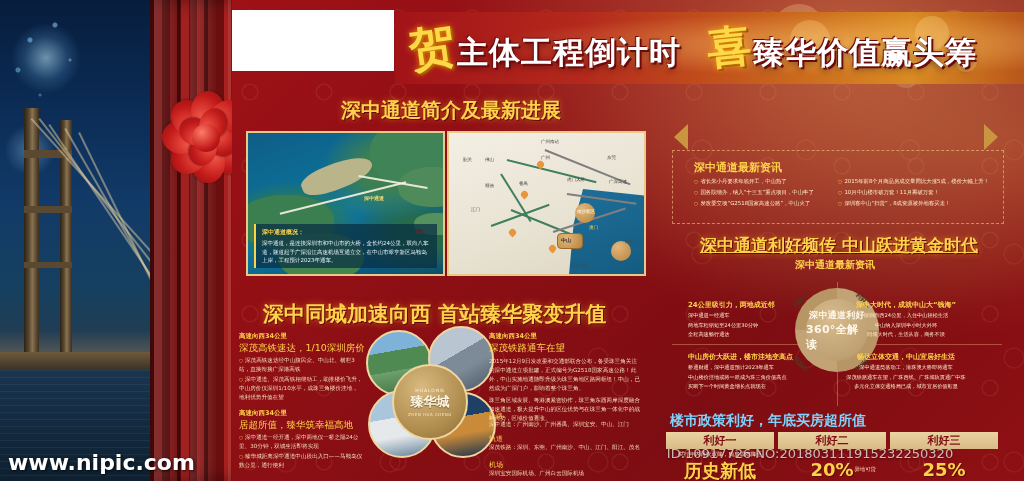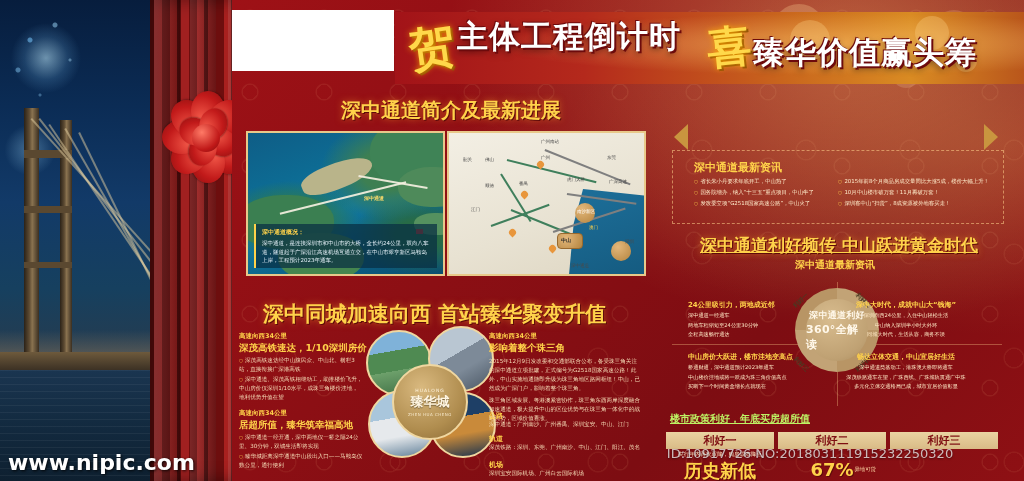--- a/index.html
+++ b/index.html
@@ -79,21 +79,21 @@
   .he-char{position:absolute;left:8px;top:6px;width:58px;height:58px;
     font-size:46px;line-height:58px;text-align:center;font-weight:bold;
     color:#ffd84a;text-shadow:0 0 6px rgba(255,170,0,.9),2px 2px 0 #8a4b06;
     transform:rotate(-8deg);}
   .xi-char{position:absolute;left:305px;top:4px;width:58px;height:62px;
     font-size:44px;line-height:62px;text-align:center;font-weight:bold;
     color:#ffd84a;text-shadow:0 0 6px rgba(255,170,0,.9),2px 2px 0 #8a4b06;
     transform:rotate(-6deg);}
   .head-txt{position:absolute;font-size:31px;font-weight:bold;color:#fff;letter-spacing:1px;
     text-shadow:2px 2px 0 #6d0a0c,-1px -1px 0 #6d0a0c,0 3px 6px rgba(0,0,0,.5);white-space:nowrap;}
-  .head-txt-a{left:62px;top:4px;}
+  .head-txt-a{left:62px;top:20px;}
   .head-txt-b{left:358px;top:20px;}
 
   
   .gold-title{position:absolute;font-size:20px;font-weight:bold;white-space:nowrap;
     color:#ffd24a;text-shadow:1px 1px 0 #5e0a0a,0 0 7px rgba(255,170,40,.55);}
 
   
   .imgpanel{position:absolute;border:2px solid #e8c98a;overflow:hidden;}
   .satmap{background:
       radial-gradient(ellipse at 22% 62%, #2f7a4c 0 12%, transparent 32%),
@@ -114,21 +114,21 @@
   .rm-node{position:absolute;border-radius:50%;
     background:radial-gradient(circle at 35% 30%,#e3b77a,#b4843f);}
   .rm-pin{position:absolute;width:7px;height:7px;border-radius:50% 50% 50% 0;
     transform:rotate(-45deg);background:#e8963c;}
   .rm-lbl{position:absolute;font-size:4.5px;color:#4a4a4a;white-space:nowrap;}
   .rm-lbl-w{position:absolute;font-size:4.5px;color:#fff;white-space:nowrap;}
   .rm-lbl-b{position:absolute;font-size:5px;color:#2b2b2b;font-weight:bold;white-space:nowrap;}
 
   
   .mini-tag{position:absolute;font-size:6.5px;font-weight:bold;color:#ffd24a;white-space:nowrap;}
-  .mini-head{position:absolute;font-size:9.5px;font-weight:bold;color:#ffd24a;white-space:nowrap;}
+  .mini-head{position:absolute;font-size:9.5px;font-weight:normal;color:#ffd24a;white-space:nowrap;}
   .mini-body{position:absolute;font-size:5.6px;color:#f6ddb8;line-height:1.62;}
   .mini-body .li{margin-bottom:1px;}
   .mini-body .li::before{content:"\25CB";margin-right:2px;color:#ffc94a;font-size:4.5px;}
 
   .photo-circle{position:absolute;border-radius:50%;border:2px solid #f0d7a0;overflow:hidden;}
   .pc-lake{background:linear-gradient(170deg,#7fb2d9 0 32%,#4f8a52 32% 60%,#6da06b 60%,#3f6f44);}
   .pc-train{background:linear-gradient(150deg,#b9c6d2 0 42%,#7d8a98 42% 62%,#4a5663);}
   .pc-boat{background:linear-gradient(170deg,#a9c6dc 0 40%,#e6e9ec 40% 66%,#5d7d96);}
   .pc-bridge{background:linear-gradient(170deg,#1e3f66 0 38%,#c98a3a 38% 62%,#17314f);}
   .logo-badge{position:absolute;border-radius:50%;
@@ -321,21 +321,21 @@
   <div class="photo-circle pc-train" style="left:428px;top:326px;width:62px;height:62px;"></div>
   <div class="photo-circle pc-boat" style="left:368px;top:390px;width:64px;height:64px;"></div>
   <div class="photo-circle pc-bridge" style="left:430px;top:392px;width:62px;height:62px;"></div>
   <div class="logo-badge" style="left:392px;top:364px;width:72px;height:72px;">
     <div class="logo-top">HUALONG</div>
     <div class="logo-main">臻华城</div>
     <div class="logo-sub">ZHEN HUA CHENG</div>
   </div>
 
   <div class="mini-tag" style="left:489px;top:332px;">高速向西34公里</div>
-  <div class="mini-head" style="left:489px;top:342px;">影响着整个珠三角</div>
+  <div class="mini-head" style="left:489px;top:342px;">深茂铁路通车在望</div>
   <div class="mini-body" style="left:489px;top:357px;width:152px;">
     <div>2015年12月9日发改委和交通部联合公布，备受珠三角关注的深中通道立项批建，正式编号为G2518国家高速公路！此外，中山实施地通随即升级为珠三角地区路网枢纽！中山，已然成为广深门户，影响着整个珠三角。</div>
     <div style="margin-top:3px;">珠三角区域发展、粤港澳紧密协作，珠三角东西两岸深度融合加速通道，极大提升中山的区位优势与在珠三角一体化中的战略优势，区域价值看涨。</div>
   </div>
   <div class="mini-head" style="left:489px;top:411px;font-size:7px;">公路</div>
   <div class="mini-body" style="left:489px;top:420px;width:152px;">
     <div>深中通道：广州南沙、广州番禺、深圳宝安、中山、江门</div>
   </div>
   <div class="mini-head" style="left:489px;top:434px;font-size:7px;">轨道</div>
   <div class="mini-body" style="left:489px;top:443px;width:152px;">
@@ -400,34 +400,35 @@
     <div>买断下一个时间黄金增长点就现在</div>
   </div>
 
   <div class="qhead" style="left:906px;top:352px;transform:translateX(-50%);">畅达立体交通，中山宜居好生活</div>
   <div class="qbody" style="left:906px;top:363px;transform:translateX(-50%);text-align:center;">
     <div>深中通道奠基动工，港珠澳大桥即将通车</div>
     <div>深茂铁路通车在望，广珠西线、广珠城轨贯通广中珠</div>
     <div>多元化立体交通格局已成，城市宜居价值彰显</div>
   </div>
 
-  <div style="position:absolute;left:670px;top:412px;font-size:10px;font-weight:bold;color:#bef264;text-decoration:underline;">楼市政策利好，年底买房超所值</div>
+  <div style="position:absolute;left:670px;top:412px;font-size:14px;font-weight:bold;color:#7dd3fc;">楼市政策利好，年底买房超所值</div>
 
   <div class="card" style="left:666px;width:108px;">
     <div class="card-hd">利好一</div>
     <div class="card-sub">央行年内再次双降，购房成本降至</div>
     <div class="card-big">历史新低</div>
   </div>
   <div class="card" style="left:778px;width:108px;">
     <div class="card-hd">利好二</div>
-    <div class="card-big">67%</div>
+    <div class="card-big">20%</div>
     <div class="card-note" style="right:10px;">异地可贷</div>
   </div>
   <div class="card" style="left:890px;width:108px;">
     <div class="card-hd">利好三</div>
+    <div class="card-big">25%</div>
   </div>
 
   <div class="wm-brand">
     <span class="url">www.nipic.com</span>
   </div>
   <div class="wm-id">ID:10917726 NO:201803111915232250320</div>
 
 </div>
 
 </body></html>

